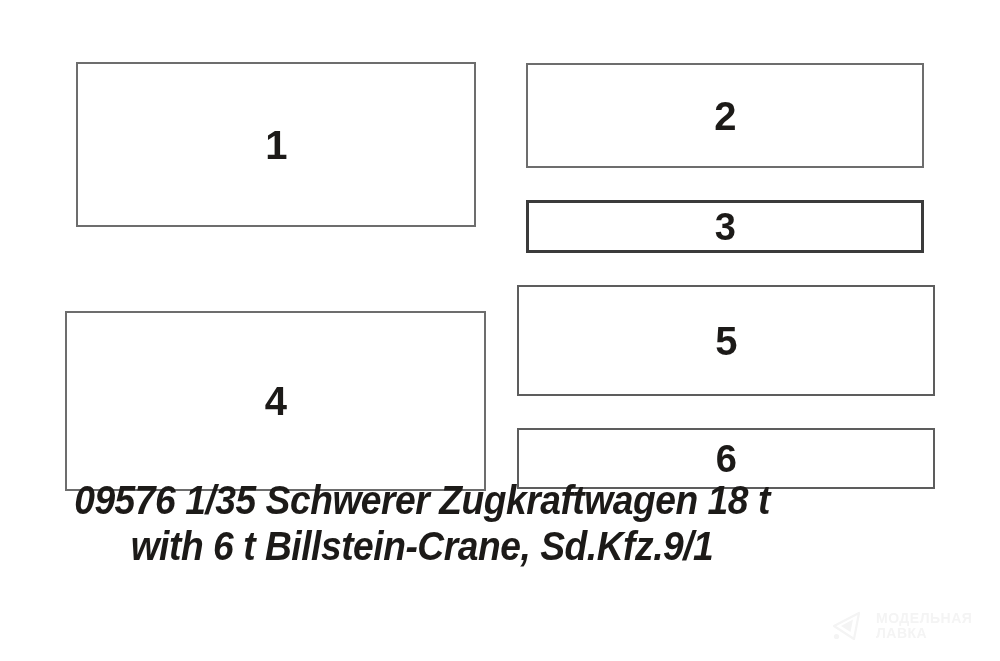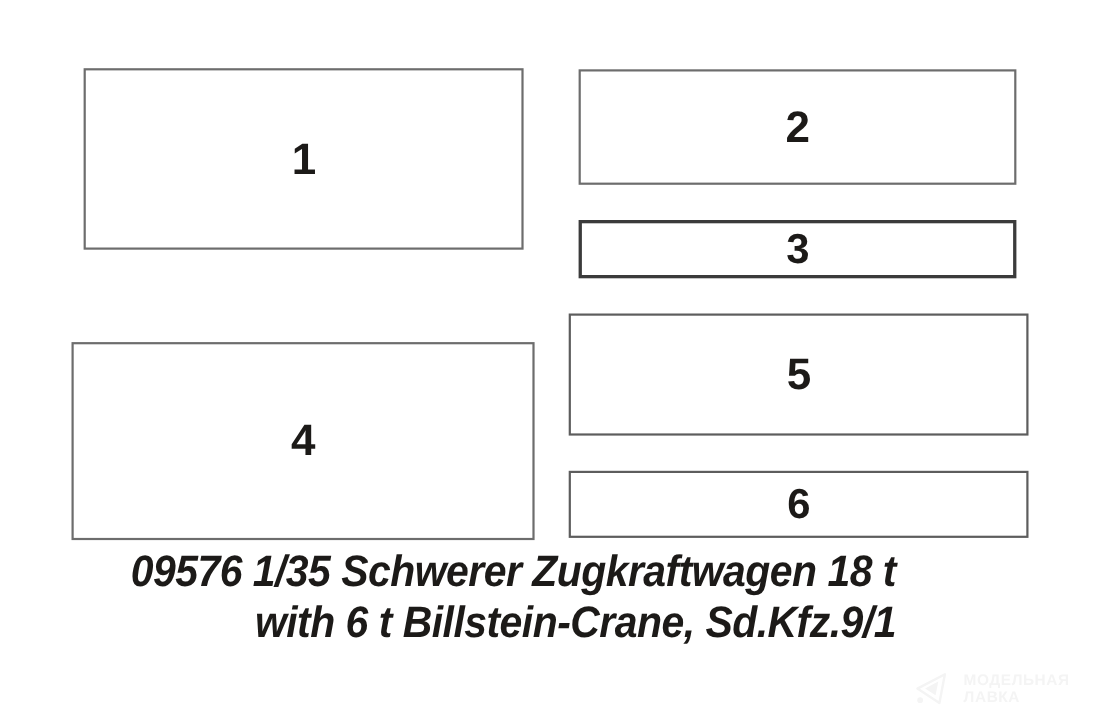--- a/index.html
+++ b/index.html
@@ -43,23 +43,23 @@
   #box-5 { left: 517px; top: 285px; width: 418px; height: 111px; border: 2px solid #5d5d5d; }
   #box-6 { left: 517px; top: 428px; width: 418px; height: 61px;  border: 2px solid #5d5d5d; }
 
   #box-3 .box-number { font-size: 38px; }
   #box-6 .box-number { font-size: 38px; }
 
   
   #title-block {
     position: absolute;
     left: 0;
-    top: 497px;
+    top: 477px;
     width: 844px;
-    text-align: right;
+    text-align: center;
   }
   .title-line {
     font-family: "Liberation Sans Narrow", "Liberation Sans", sans-serif;
     font-weight: bold;
     font-style: italic;
     color: #1c1a18;
     white-space: nowrap;
     display: block;
   }
   #title-line-1 {

